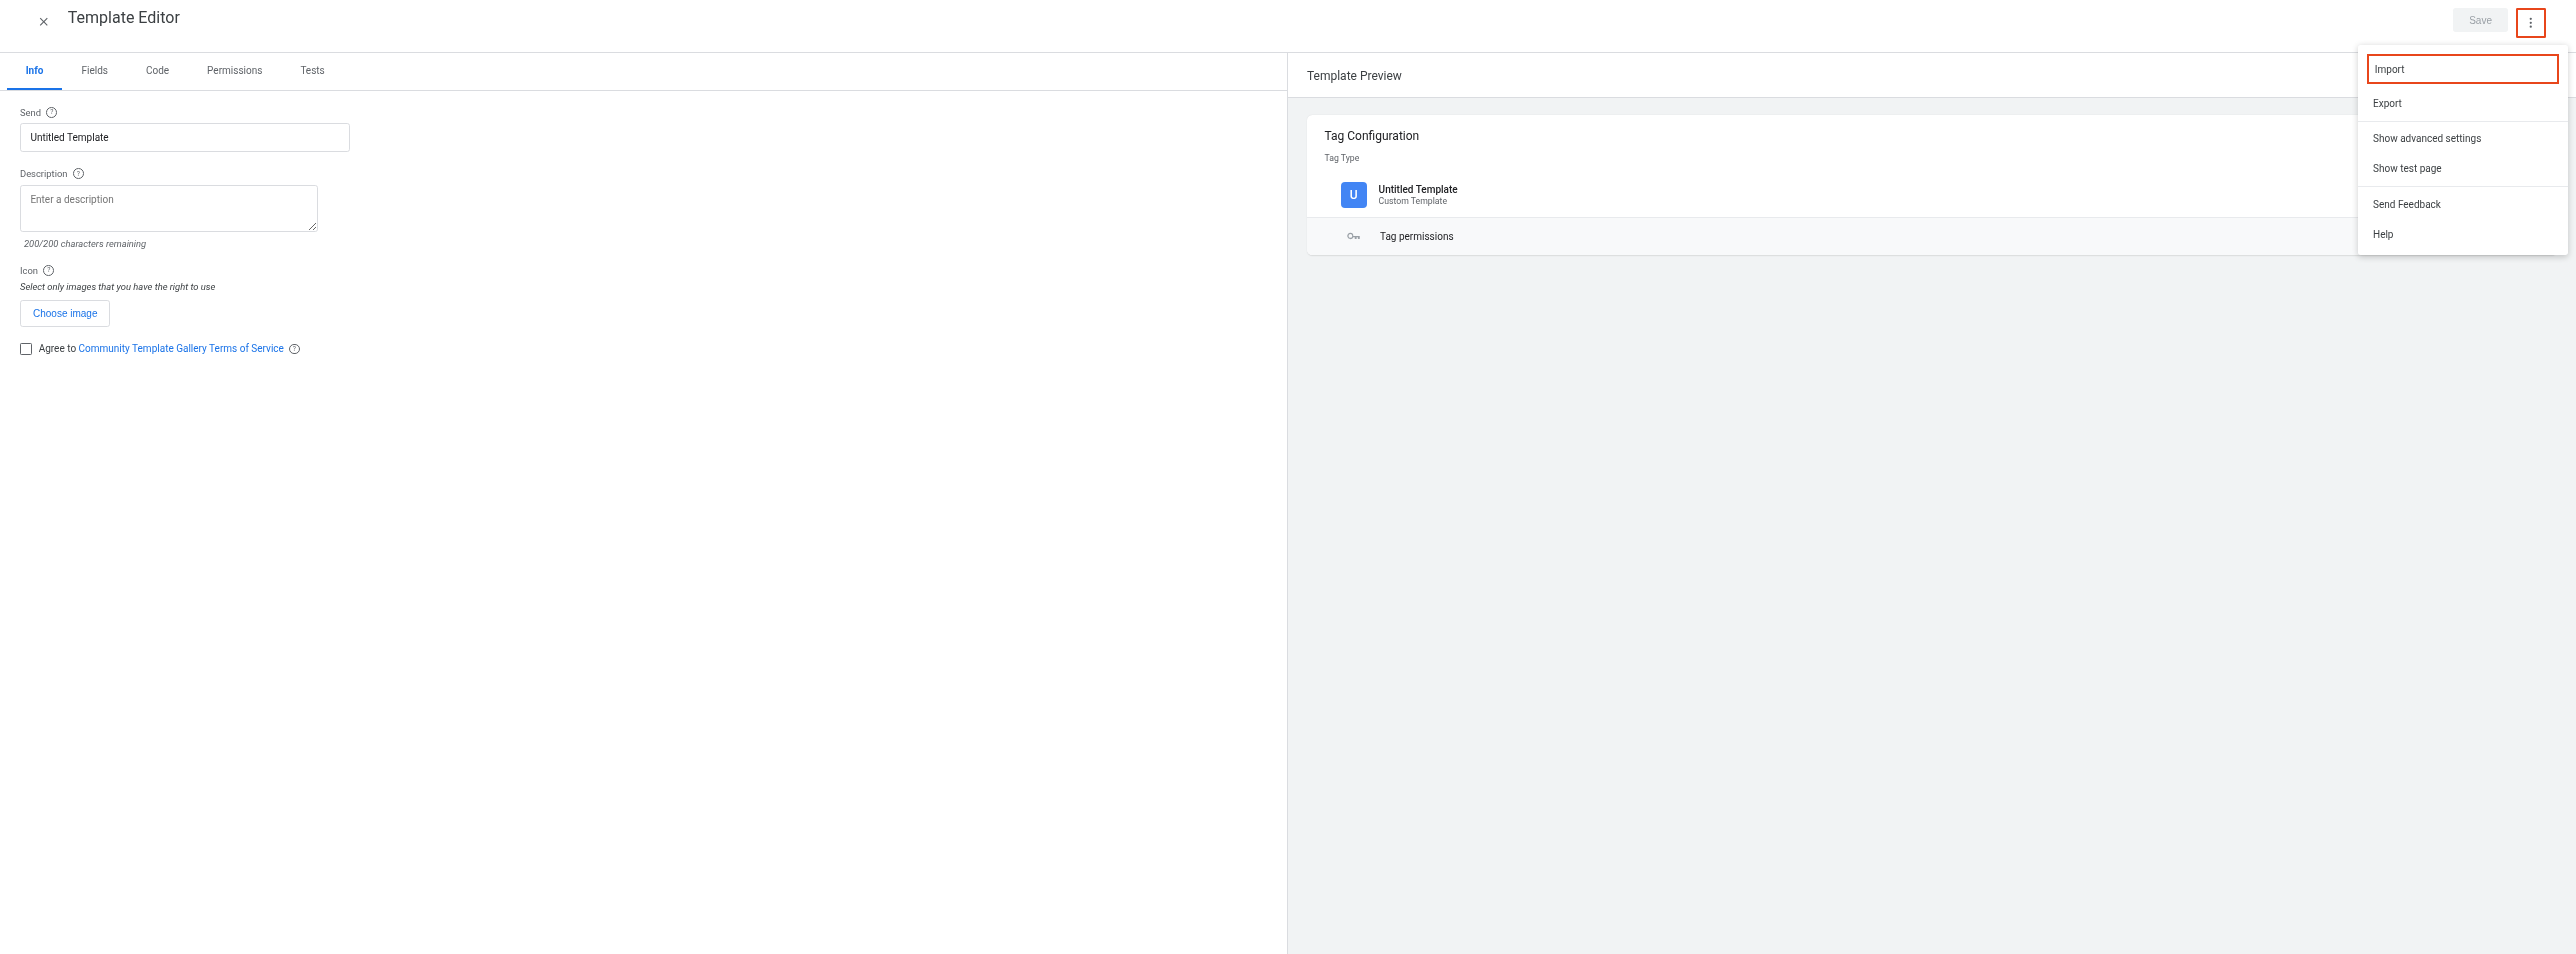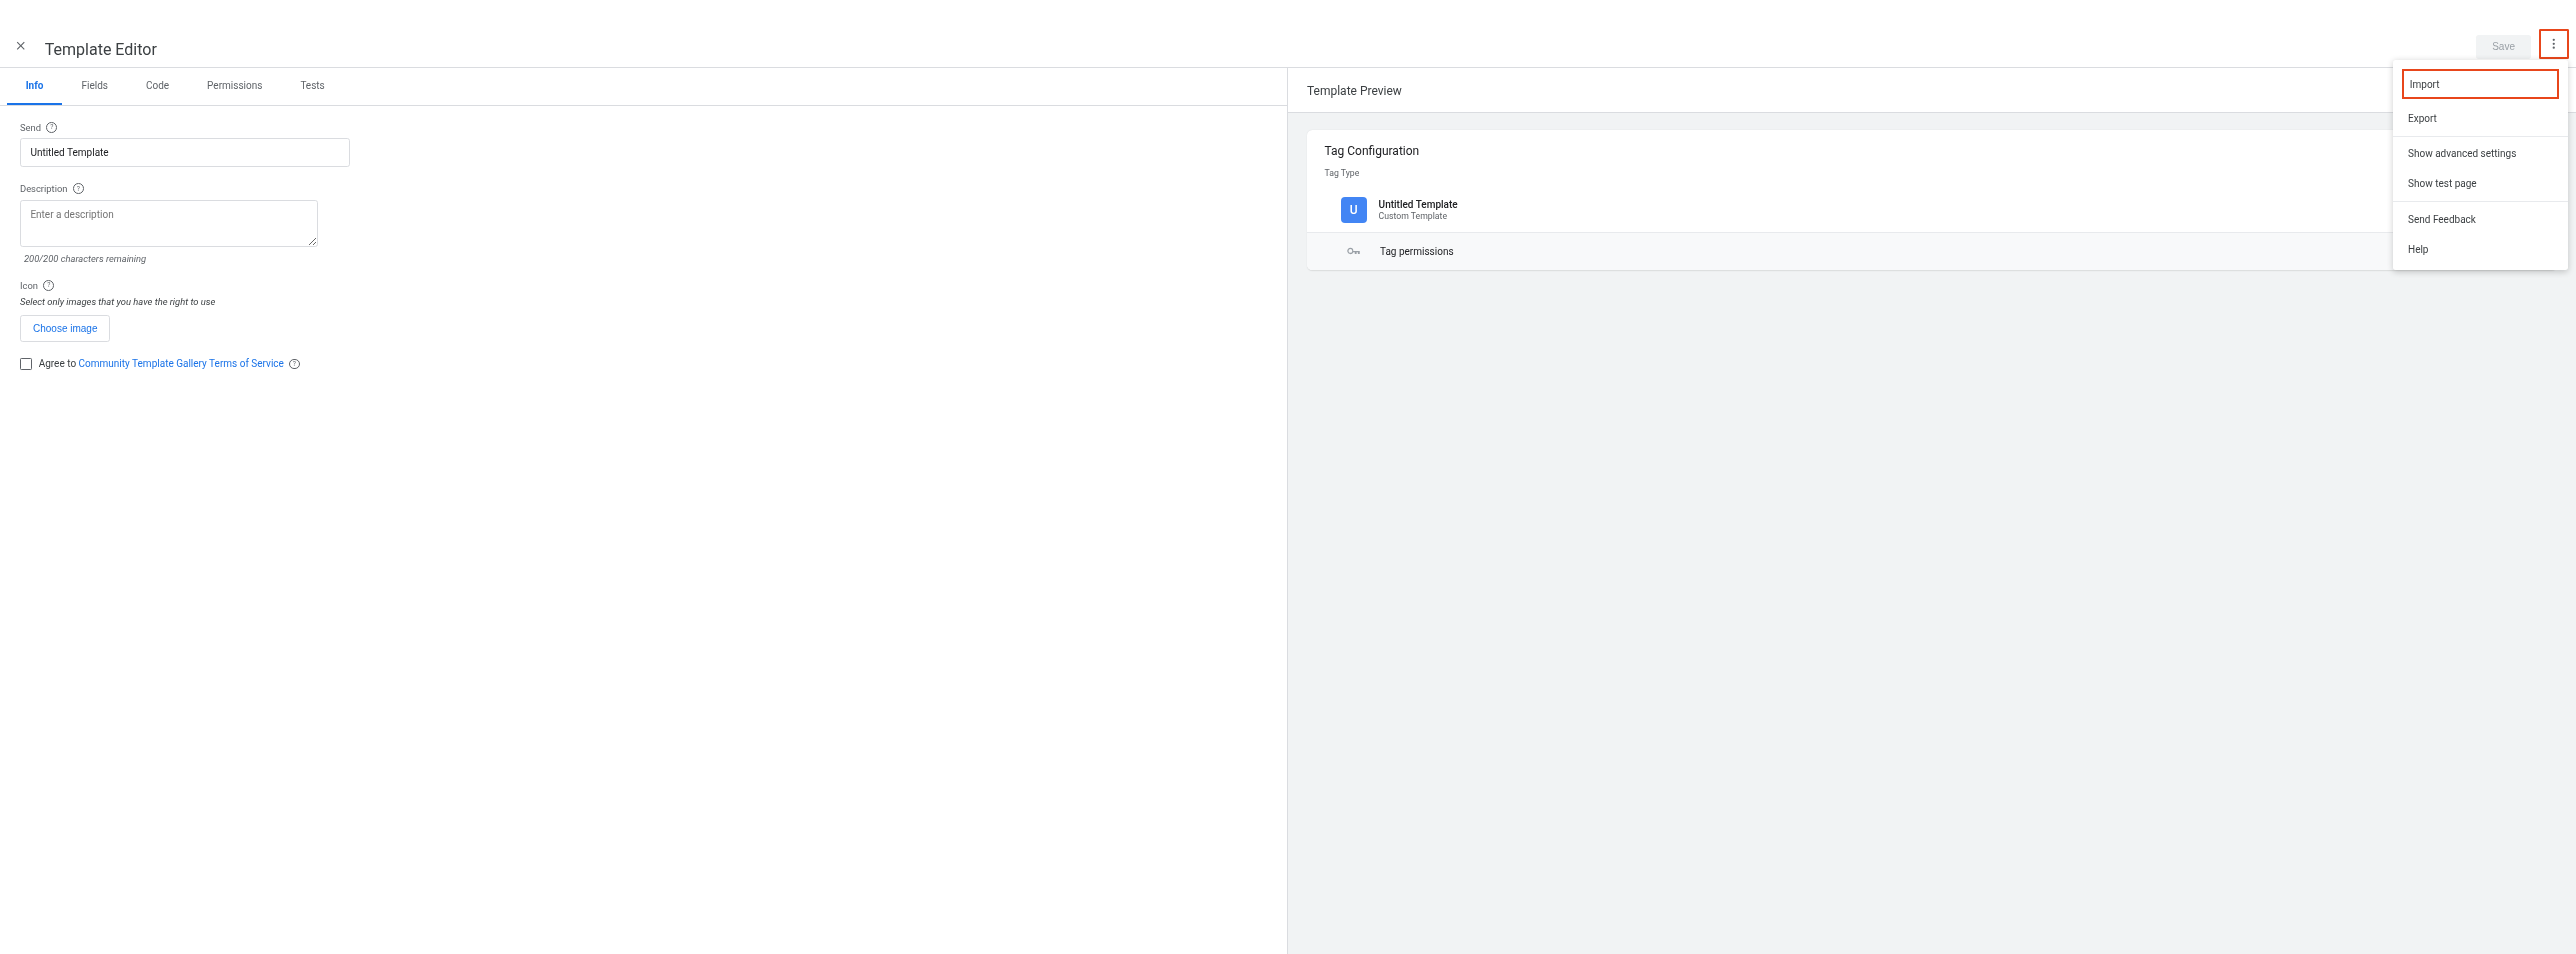--- a/index.html
+++ b/index.html
@@ -4,24 +4,24 @@
   <style>
     * { box-sizing: border-box; margin: 0; padding: 0; }
     body {
       font-family: Roboto, "Helvetica Neue", Arial, sans-serif;
       color: #3c4043;
       background: #fff;
       font-size: 9.4px;
     }
     .header {
       display: flex;
-      align-items: flex-end;
-      padding: 8px 7px;
+      align-items: flex-start;
+      padding: 8px 30px;
       border-bottom: 0.7px solid #dadce0;
-      height: 68px;
+      height: 53px;
     }
     .close-btn {
       width: 27px; height: 27px;
       display: flex; align-items: center; justify-content: center;
       cursor: pointer;
       color: #5f6368;
       margin-right: 10.8px;
     }
     .page-title {
       font-size: 16px;
@@ -213,21 +213,21 @@
       font-size: 10px;
       color: #202124;
     }
     .key-icon {
       color: #9aa0a6;
     }
     .dropdown-menu {
       position: absolute;
       top: -8px;
       right: 8px;
-      width: 175px;
+      width: 210px;
       background: #fff;
       box-shadow: 0 1.3px 6.7px rgba(0,0,0,0.2);
       border-radius: 2.7px;
       padding: 5.4px 0;
       z-index: 10;
       margin-left: 12px;
     }
     .menu-item {
       padding: 9.4px 15px;
       font-size: 10px;

